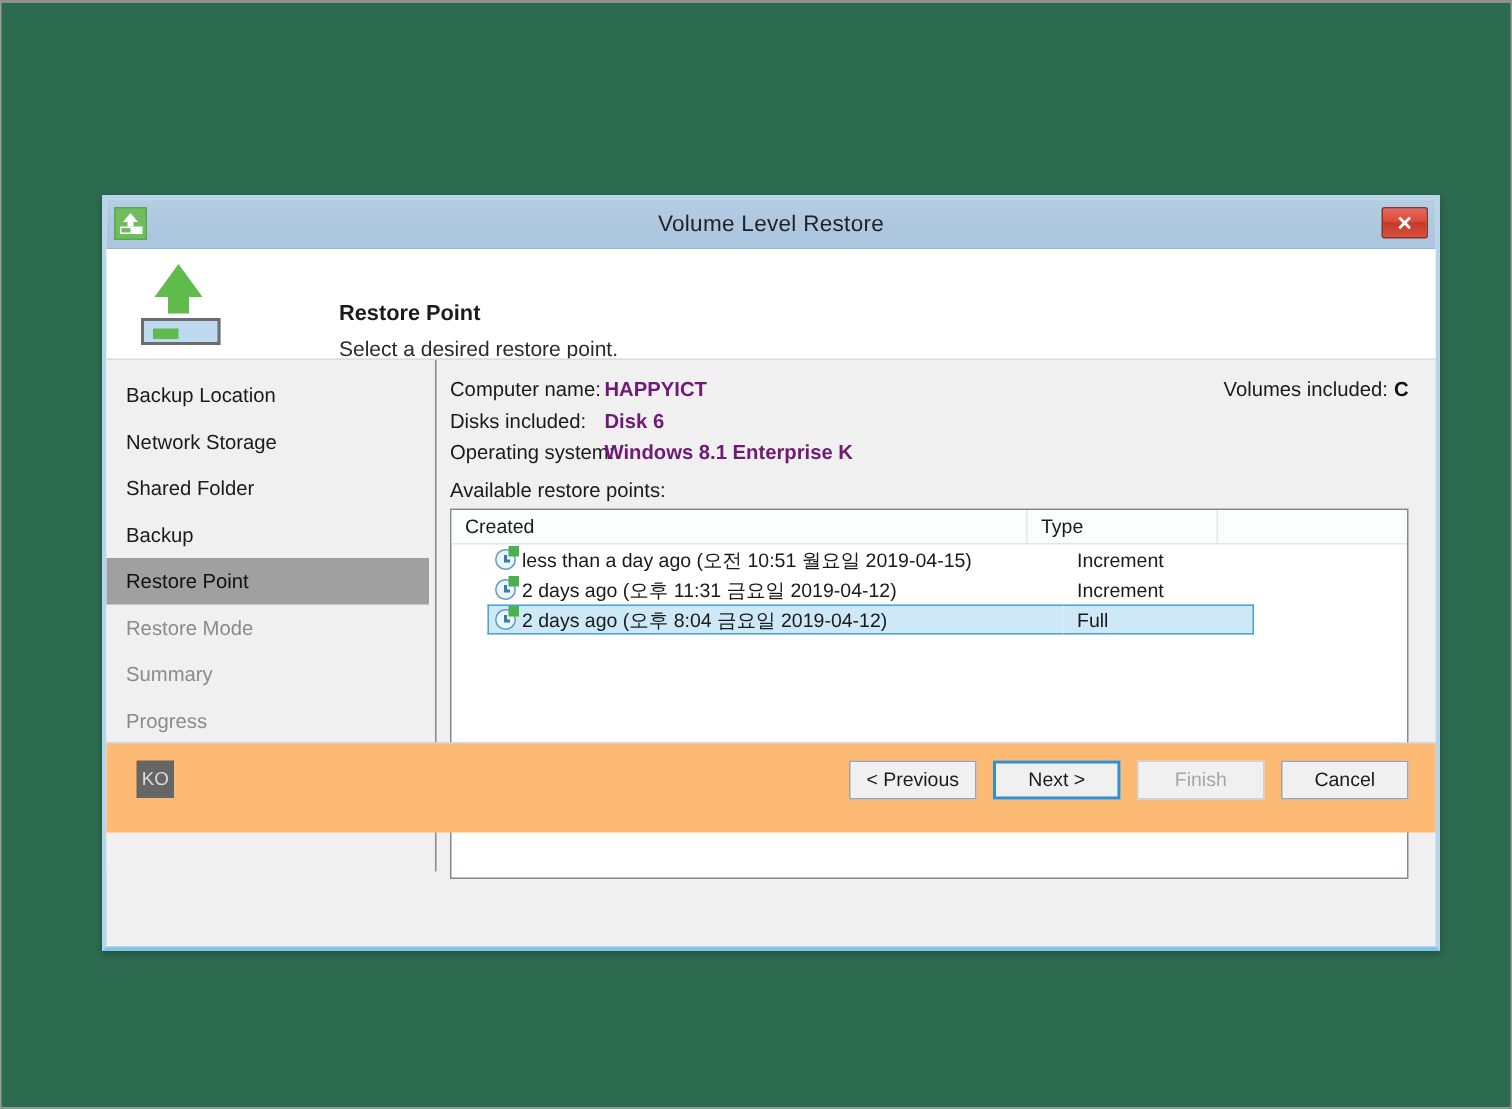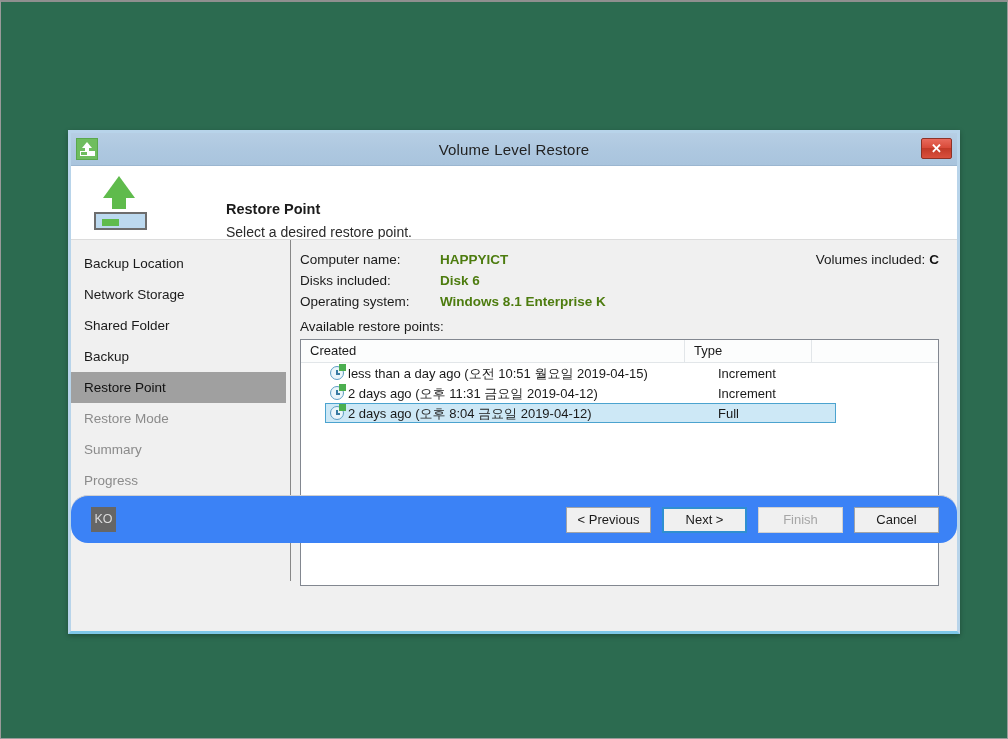--- a/index.html
+++ b/index.html
@@ -222,22 +222,21 @@
     color: #1a1a1a;
   }
   .info-label {
     position: absolute;
     left: 0; top: 0;
   }
   .info-value {
     position: absolute;
     left: 103px; top: 0;
     font-weight: bold;
-    color: #4d7c0f;
-    margin-left: 37px;
+    color: #701a75;
   }
   .volumes {
     position: absolute;
     right: 0; top: 0;
     font-size: 13.5px;
     color: #1a1a1a;
     white-space: nowrap;
   }
   .volumes b { color: #111; margin-left: 4px; }
 
@@ -339,24 +338,23 @@
   .clock-flag {
     position: absolute;
     right: -3px; top: -3px;
     width: 7px; height: 7px;
     background: #4caf50;
   }
 
   
   .footer {
     position: relative;
-    height: 48px;
-    background: #3b82f6;
+    height: 60px;
+    background: #fdba74;
     border-top: 1px solid #d0d0d0;
-    border-radius: 17px;
   }
   .lang-badge {
     position: absolute;
     left: 20px; top: 11px;
     width: 25px; height: 25px;
     background: #666666;
     color: #dcdcdc;
     font-size: 12.5px;
     line-height: 25px;
     text-align: center;

